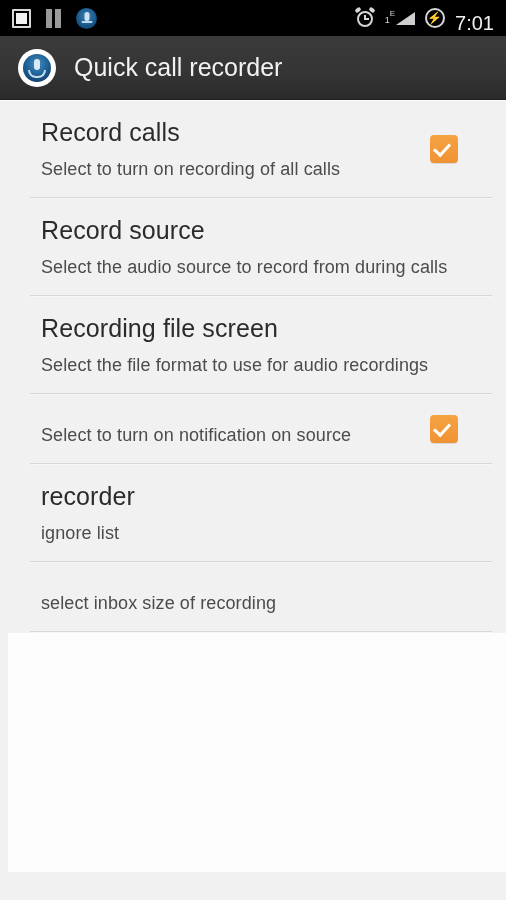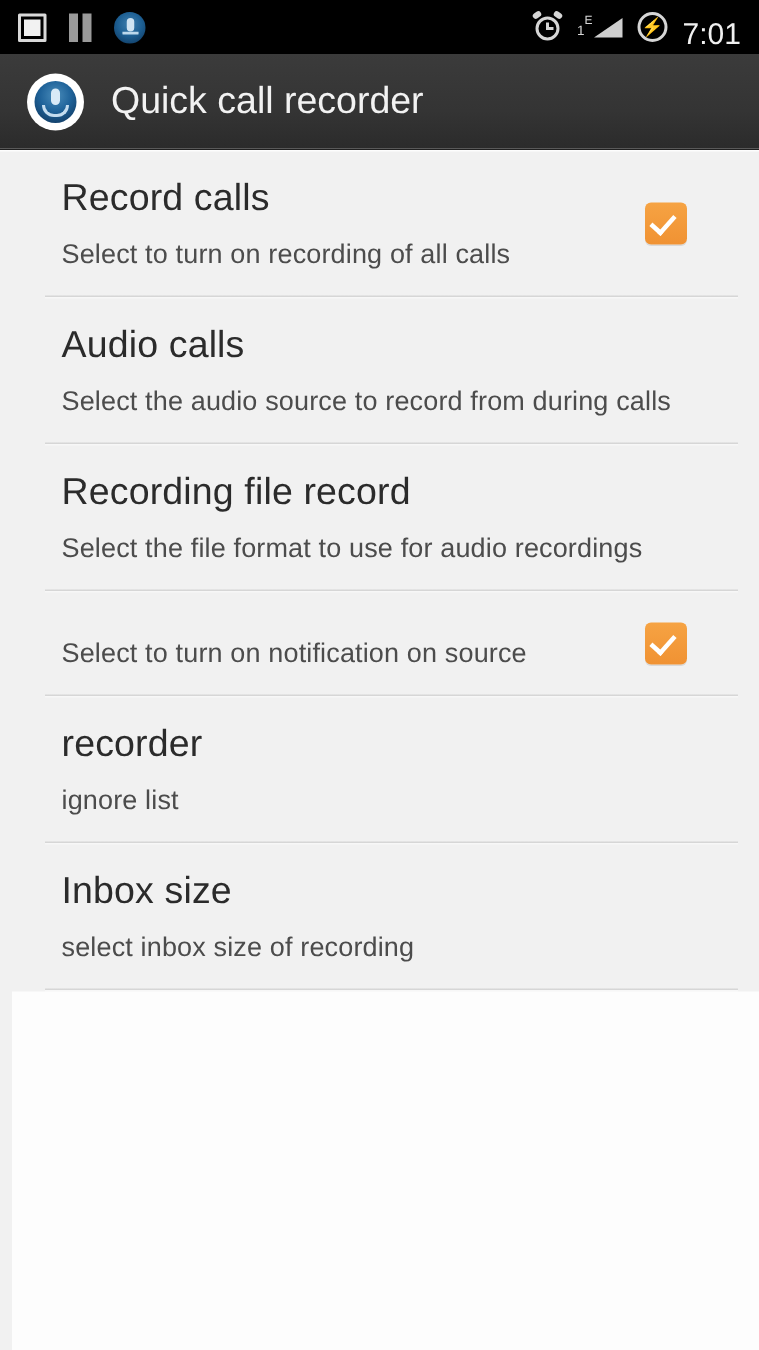--- a/index.html
+++ b/index.html
@@ -332,47 +332,46 @@
     <div class="pref-item">
       <div class="pref-title">Record calls</div>
       <div class="pref-summary">Select to turn on recording of all calls</div>
       <div class="pref-check">
         <span class="tick"></span>
       </div>
     </div>
     <div class="pref-divider"></div>
 
     <div class="pref-item">
-      <div class="pref-title">Audio calls</div>
+      <div class="pref-title">Record source</div>
       <div class="pref-summary">Select the audio source to record from during calls</div>
     </div>
     <div class="pref-divider"></div>
 
     <div class="pref-item">
-      <div class="pref-title">Recording file record</div>
+      <div class="pref-title">Recording file screen</div>
       <div class="pref-summary">Select the file format to use for audio recordings</div>
     </div>
     <div class="pref-divider"></div>
 
     <div class="pref-item">
       <div class="pref-summary">Select to turn on notification on source</div>
       <div class="pref-check">
         <span class="tick"></span>
       </div>
     </div>
     <div class="pref-divider"></div>
 
     <div class="pref-item">
       <div class="pref-title">recorder</div>
       <div class="pref-summary">ignore list</div>
     </div>
     <div class="pref-divider"></div>
 
     <div class="pref-item">
-      <div class="pref-title">Inbox size</div>
       <div class="pref-summary">select inbox size of recording</div>
     </div>
     <div class="pref-divider"></div>
 
     <div id="list-tail"></div>
   </div>
 
 </div>
 
 </body></html>

